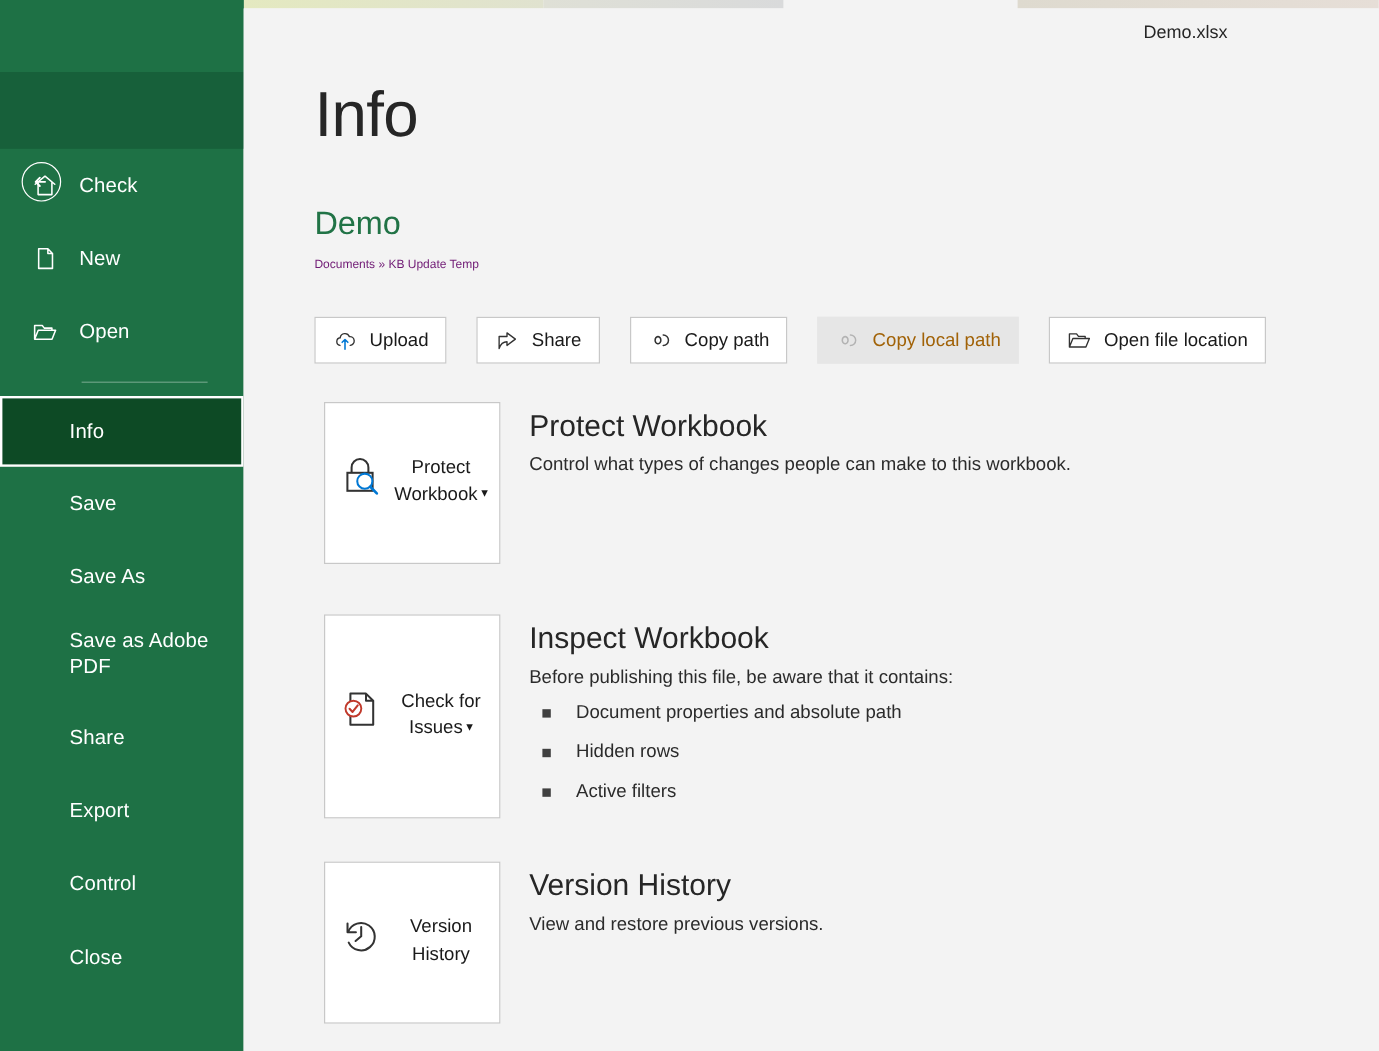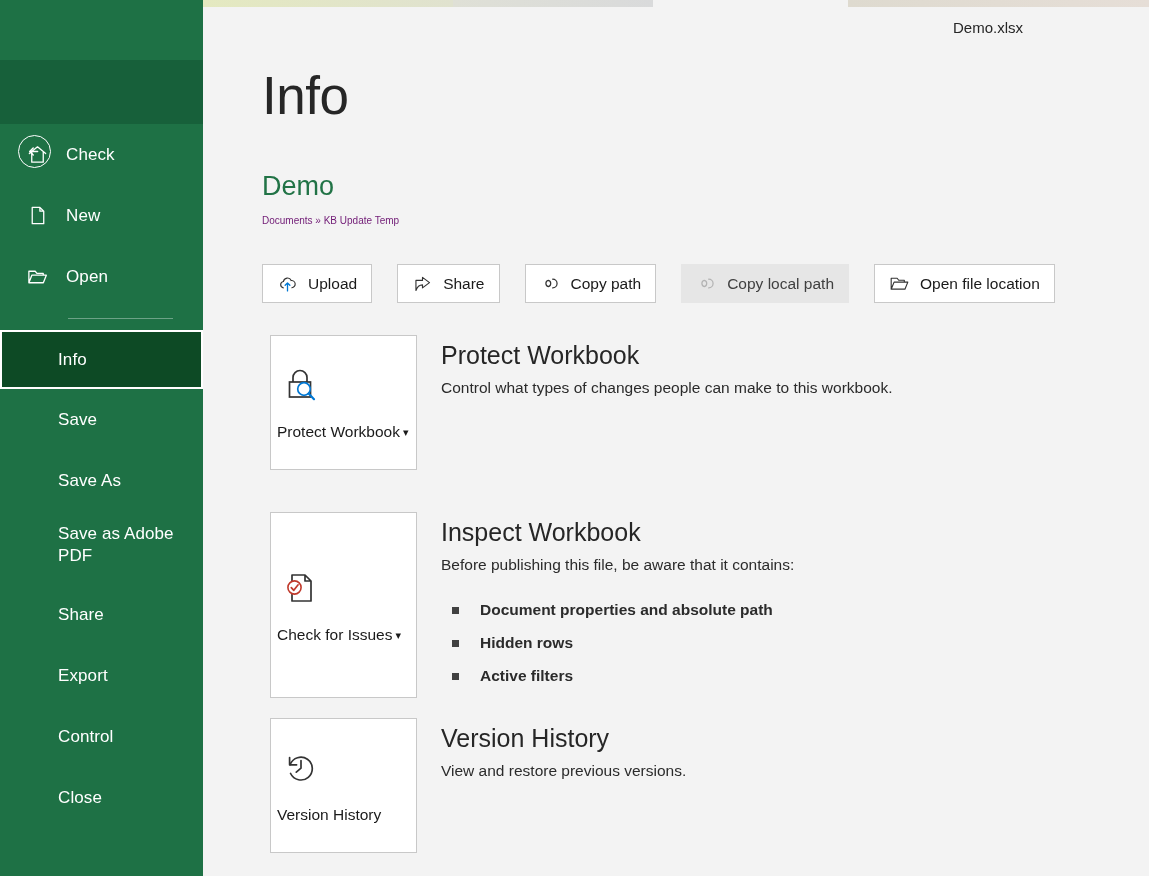--- a/index.html
+++ b/index.html
@@ -158,42 +158,42 @@
     background: #ffffff;
     font-size: 15.5px;
     color: #1a1a1a;
     cursor: pointer;
     white-space: nowrap;
   }
   .tb-btn .tb-icon { display: flex; align-items: center; }
   .tb-btn.disabled {
     background: #e6e6e6;
     border-color: #e6e6e6;
-    color: #404040;
+    color: #a16207;
     cursor: default;
   }
 
   
   .section {
     position: absolute;
     left: 67px;
     display: flex;
   }
   .sec-protect { top: 328px; }
   .sec-inspect { top: 505px; }
   .sec-version { top: 711px; }
 
   .big-btn {
     width: 147px;
     min-height: 135px;
     border: 1px solid #c8c8c8;
     background: #ffffff;
     display: flex;
-    flex-direction: column;
-    align-items: flex-start;
+    flex-direction: row;
+    align-items: center;
     justify-content: center;
     padding: 10px 6px 12px;
     cursor: pointer;
     flex: 0 0 147px;
   }
   .big-btn .bb-icon {
     height: 52px;
     display: flex;
     align-items: center;
     justify-content: center;
@@ -218,22 +218,21 @@
     line-height: 1.15;
     margin-bottom: 8px;
   }
   .sec-desc {
     font-size: 15.5px;
     color: #2b2b2b;
     line-height: 1.35;
   }
   .sec-list {
     list-style: none;
-    margin-top: 24px;
-    font-weight: bold;
+    margin-top: 8px;
   }
   .sec-list li {
     font-size: 15.5px;
     color: #2b2b2b;
     line-height: 1.35;
     padding-left: 39px;
     margin-bottom: 12px;
     position: relative;
   }
   .sec-list li::before {

